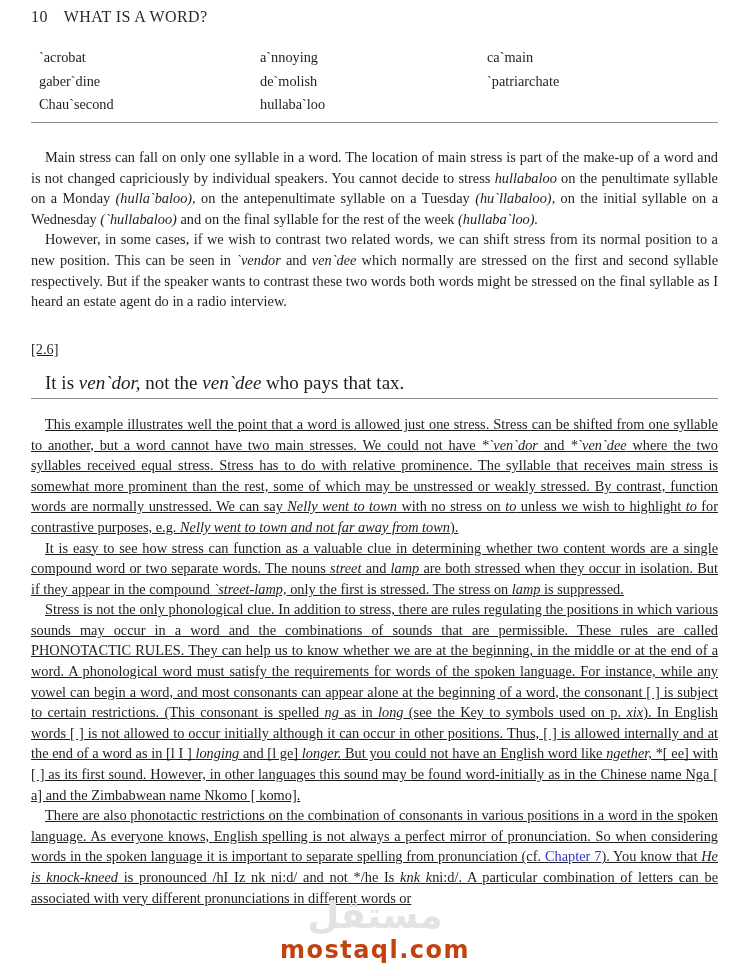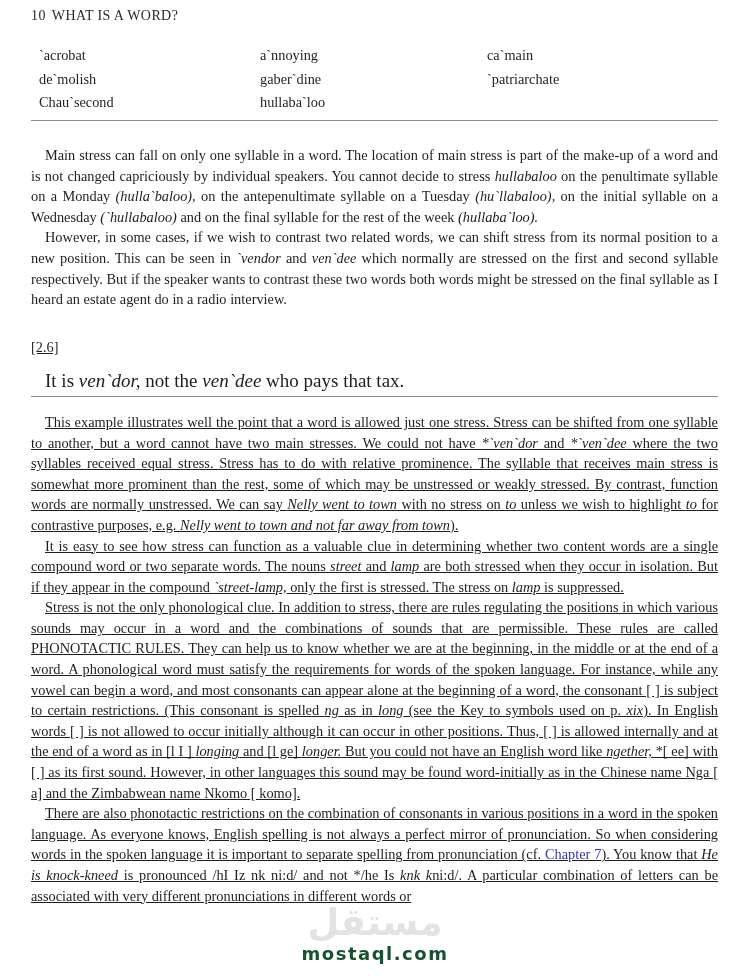--- a/index.html
+++ b/index.html
@@ -9,24 +9,24 @@
     font-family:"Liberation Serif","DejaVu Serif",serif;
     color:#1e1e1e;
     position:relative;
     overflow:hidden;
   }
   .page{
     padding:8px 32px 0 31px;
   }
   
   .running-header{
-    font-size:14px;
+    font-size:16px;
     letter-spacing:.4px;
     display:flex;
-    gap:6px;
+    gap:16px;
     color:#2a2a2a;
   }
   
   .stress-table{
     margin-top:23px;
     padding-left:8px;
     display:grid;
     grid-template-columns:221px 227px 1fr;
     row-gap:6.5px;
     font-size:14.3px;
@@ -79,42 +79,42 @@
   .watermark .arabic{
     font-family:"DejaVu Sans","Liberation Sans",sans-serif;
     font-weight:bold;
     font-size:37px;
     line-height:36px;
     color:#e3e3e3;
   }
   .watermark .latin{
     font-family:"DejaVu Sans","Liberation Sans",sans-serif;
     font-weight:bold;
-    font-size:18px;
+    font-size:24px;
     letter-spacing:1.5px;
-    color:#14532d;
+    color:#c2410c;
     margin-top:2px;
   }
 </style>
 </head>
 <body>
 
 <div class="page">
 
   <div class="running-header">
     <span>10</span>
     <span>WHAT IS A WORD?</span>
   </div>
 
   <div class="stress-table">
     <span>`acrobat</span>
     <span>a`nnoying</span>
     <span>ca`main</span>
+    <span>gaber`dine</span>
     <span>de`molish</span>
-    <span>gaber`dine</span>
     <span>`patriarchate</span>
     <span>Chau`second</span>
     <span>hullaba`loo</span>
   </div>
 
   <div class="body-text">
 
     <div>
         <p class="para"><span>Main stress can fall on only one syllable in a word. The location of main stress is part of the make-up of a word and is not changed capriciously by individual speakers. You cannot decide to stress </span><span class="i">hullabaloo</span><span> on the penultimate syllable on a Monday </span><span class="i">(hulla`baloo),</span><span> on the antepenultimate syllable on a Tuesday </span><span class="i">(hu`llabaloo),</span><span> on the initial syllable on a Wednesday </span><span class="i">(`hullabaloo)</span><span> and on the final syllable for the rest of the week </span><span class="i">(hullaba`loo).</span></p>
         <p class="para"><span>However, in some cases, if we wish to contrast two related words, we can shift stress from its normal position to a new position. This can be seen in </span><span class="i">`vendor</span><span> and </span><span class="i">ven`dee</span><span> which normally are stressed on the first and second syllable respectively. But if the speaker wants to contrast these two words both words might be stressed on the final syllable as I heard an estate agent do in a radio interview.</span></p>

